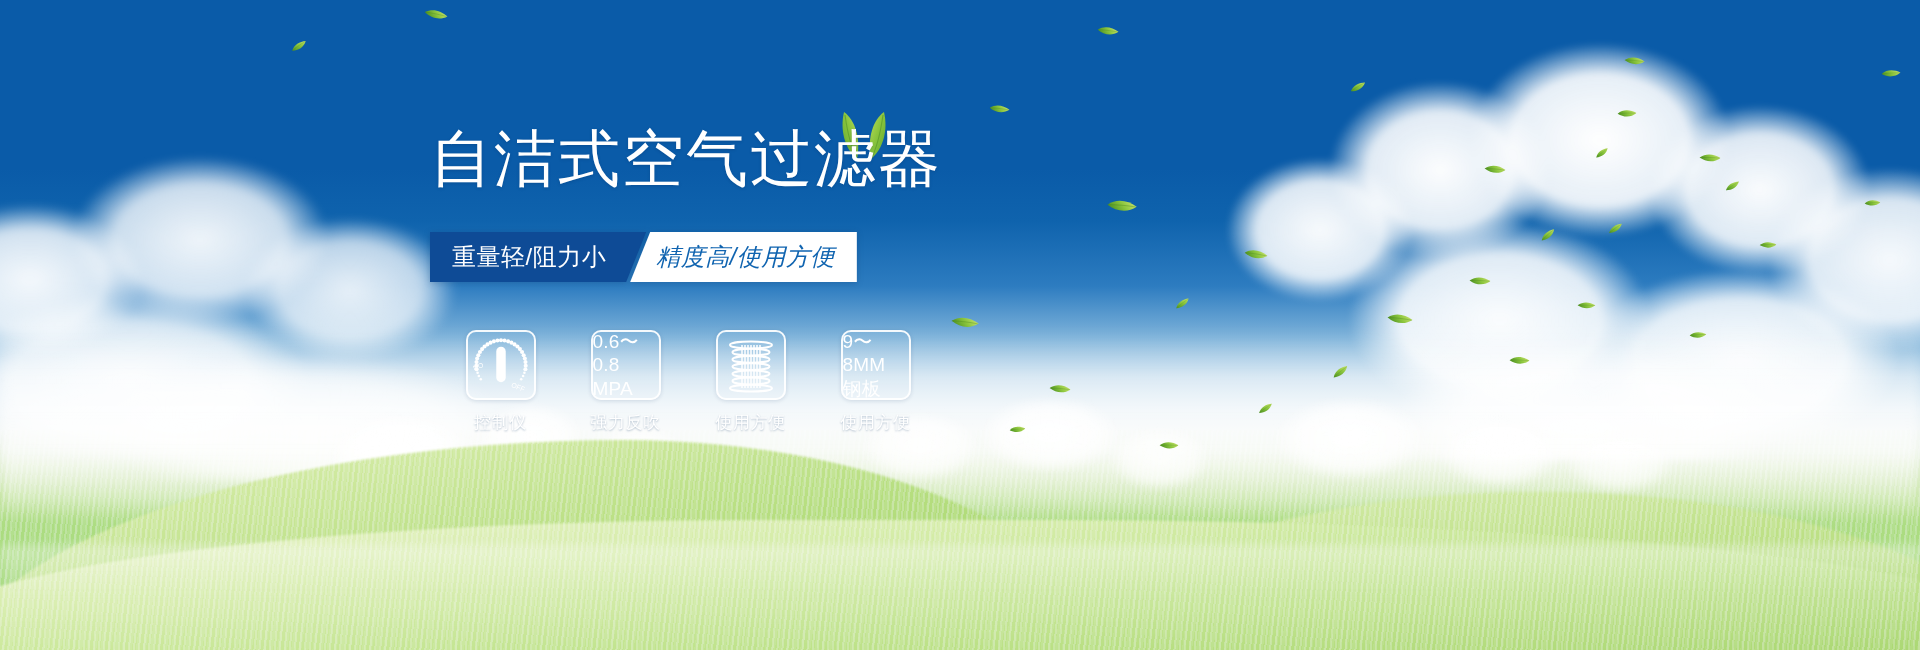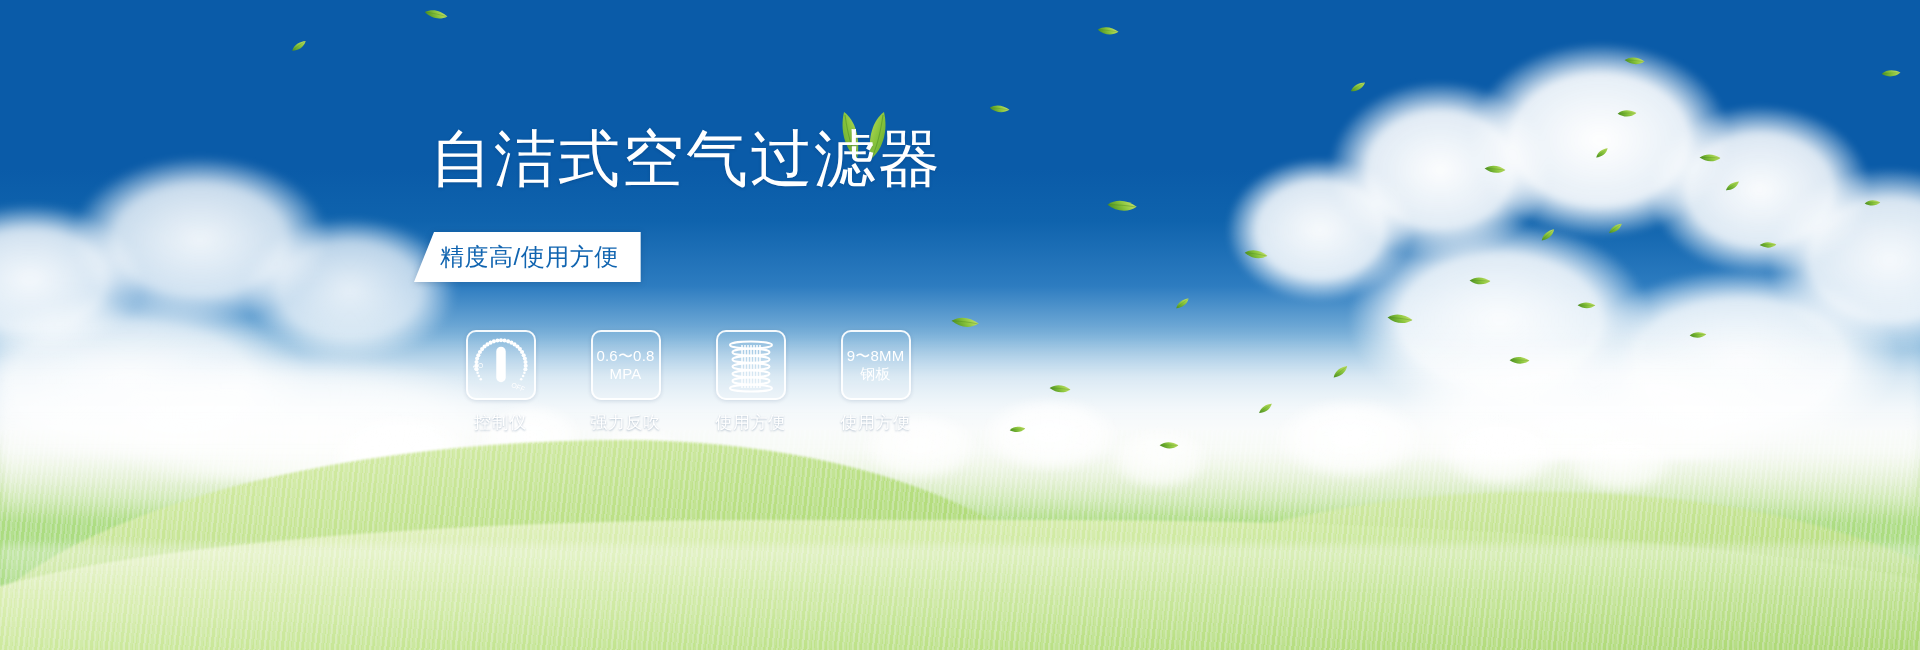--- a/index.html
+++ b/index.html
@@ -131,36 +131,37 @@
     padding:0 24px 0 22px; font-size:24px; letter-spacing:.5px;
     clip-path: polygon(0 0, 100% 0, calc(100% - 20px) 100%, 0 100%);
     padding-right:40px;
   }
   #subtitle-right {
     background:#ffffff; color:#1064b0;
     display:flex; align-items:center; justify-content:center;
     padding:0 22px 0 26px; font-size:24px; letter-spacing:.5px;
     margin-left:-16px;
     clip-path: polygon(20px 0, 100% 0, 100% 100%, 0 100%);
+    font-style: italic;
   }
 
   
   #features {
     position:absolute; left:438px; top:330px;
     display:flex; gap:0;
   }
   .feature { width:125px; display:flex; flex-direction:column; align-items:center; }
   .feature-box {
     width:70px; height:70px; border:2px solid rgba(255,255,255,.92);
     border-radius:10px; display:flex; align-items:center; justify-content:center;
     background:rgba(255,255,255,.05);
     box-shadow:0 1px 4px rgba(0,40,90,.14);
   }
   .feature-box-text {
-    color:#ffffff; font-size:15px; line-height:1.22; text-align:center;
+    color:#ffffff; font-size:19px; line-height:1.22; 
     letter-spacing:.2px; white-space:pre-line;
   }
   .feature-label {
     margin-top:11px; color:#ffffff; font-size:17px; letter-spacing:.6px;
     text-shadow:0 1px 2px rgba(0,45,95,.3); white-space:nowrap;
   }
   .feature-box svg { display:block; }
 </style>
 </head>
 <body>
@@ -590,20 +591,21 @@
         <path d="M24 51 C11 40 7 21 11 4 C22 12 28 30 24 51 Z" fill="url(#lg1)"></path>
         <path d="M24 51 C17 38 14 21 12 7" stroke="#4e8f24" stroke-width="1.1" fill="none" opacity=".55"></path>
         <path d="M38 51 C51 40 55 21 51 4 C40 12 34 30 38 51 Z" fill="url(#lg2)"></path>
         <path d="M38 51 C45 38 48 21 50 7" stroke="#4e8f24" stroke-width="1.1" fill="none" opacity=".55"></path>
       </svg>
     </div>
 
     <h1 id="page-title">自洁式空气过滤器</h1>
 
     <div id="subtitle-badge">
+      <div id="subtitle-left">重量轻/阻力小</div>
       <div id="subtitle-right">精度高/使用方便</div>
     </div>
 
     <div id="features">
         <div class="feature">
           <div class="feature-box">
             <svg width="58" height="58" viewBox="0 0 54 54" xmlns="http://www.w3.org/2000/svg">
     <circle cx="8.2" cy="40.2" r="1.2" fill="#fff"></circle>
               <circle cx="6.4" cy="37.3" r="1.2" fill="#fff"></circle>
               <circle cx="5.2" cy="34.2" r="1.2" fill="#fff"></circle>

